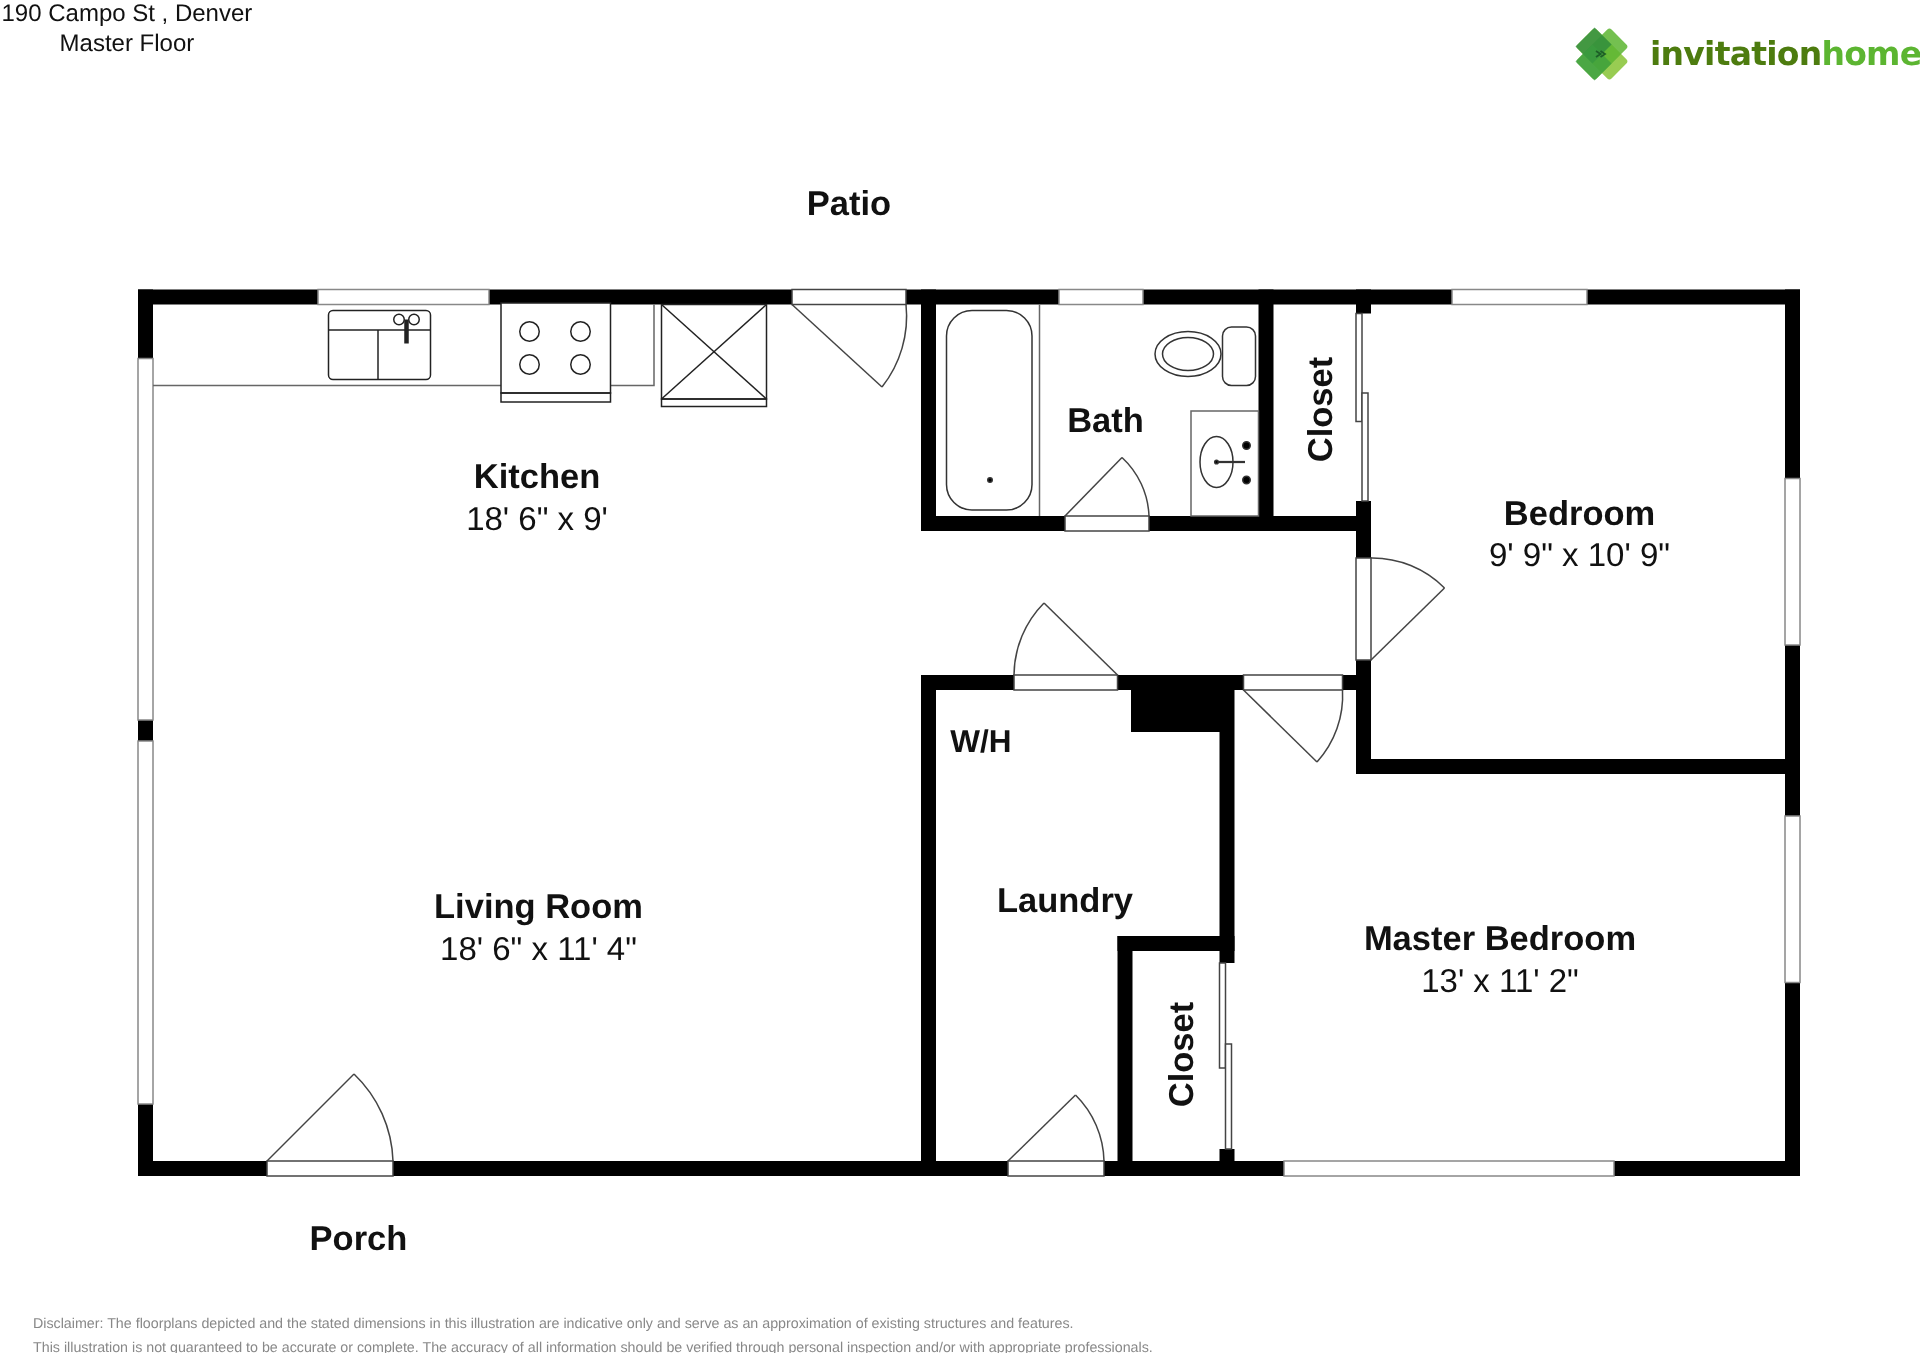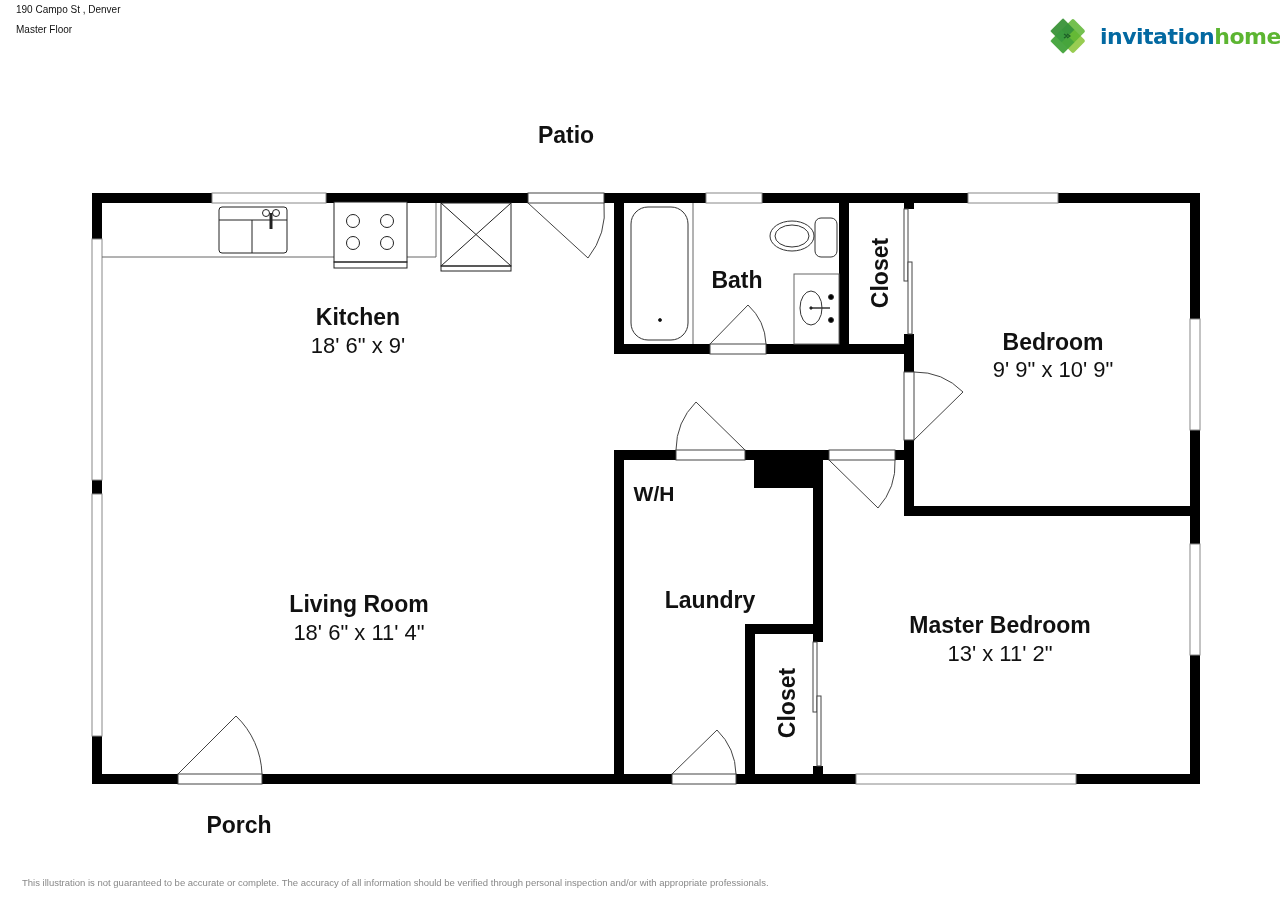--- a/index.html
+++ b/index.html
@@ -1,20 +1,20 @@
 <!DOCTYPE html>
 <html><head>
 <meta charset="utf-8">
 <style>
   html, body { margin:0; padding:0; background:#fff; }
   body { width:1280px; height:902px; position:relative; overflow:hidden; font-family:"Liberation Sans", sans-serif; color:#000; }
-  .addr { position:absolute; left:16px; top:0; font-size:10px; line-height:20px; color:#111; }
+  .addr { position:absolute; left:1px; top:0; font-size:16px; line-height:20px; color:#111;text-align:center; }
   .logo { position:absolute; left:1044px; top:12px; height:48px; display:flex; align-items:center; }
   .logo-text { font-family:"DejaVu Sans", sans-serif; font-size:22px; font-weight:bold; margin-left:8px; letter-spacing:-0.5px; }
-  .logo-text .inv { color:#0369a1; }
+  .logo-text .inv { color:#4d7c0f; }
   .logo-text .homes { color:#5cb531; }
   .disclaimer { position:absolute; left:22px; top:875px; font-size:9.5px; line-height:16px; color:#888; }
   svg.plan { position:absolute; left:0; top:0; }
   .lbl { font-family:"Liberation Sans", sans-serif; font-weight:bold; font-size:23px; text-anchor:middle; fill:#111; }
   .dim { font-family:"Liberation Sans", sans-serif; font-size:22px; text-anchor:middle; fill:#111; }
 </style>
 </head>
 <body>
 
 <div class="addr">
@@ -210,14 +210,15 @@
 
   <text class="lbl" x="710" y="608">Laundry</text>
 
   <text class="lbl" x="0" y="0" transform="translate(795 703) rotate(-90)">Closet</text>
 
   <text class="lbl" x="1000" y="633">Master Bedroom</text>
   <text class="dim" x="1000" y="661">13' x 11' 2"</text>
 </svg>
 
 <div class="disclaimer">
+  <div>Disclaimer: The floorplans depicted and the stated dimensions in this illustration are indicative only and serve as an approximation of existing structures and features.</div>
   <div>This illustration is not guaranteed to be accurate or complete. The accuracy of all information should be verified through personal inspection and/or with appropriate professionals.</div>
 </div>
 
 </body></html>

